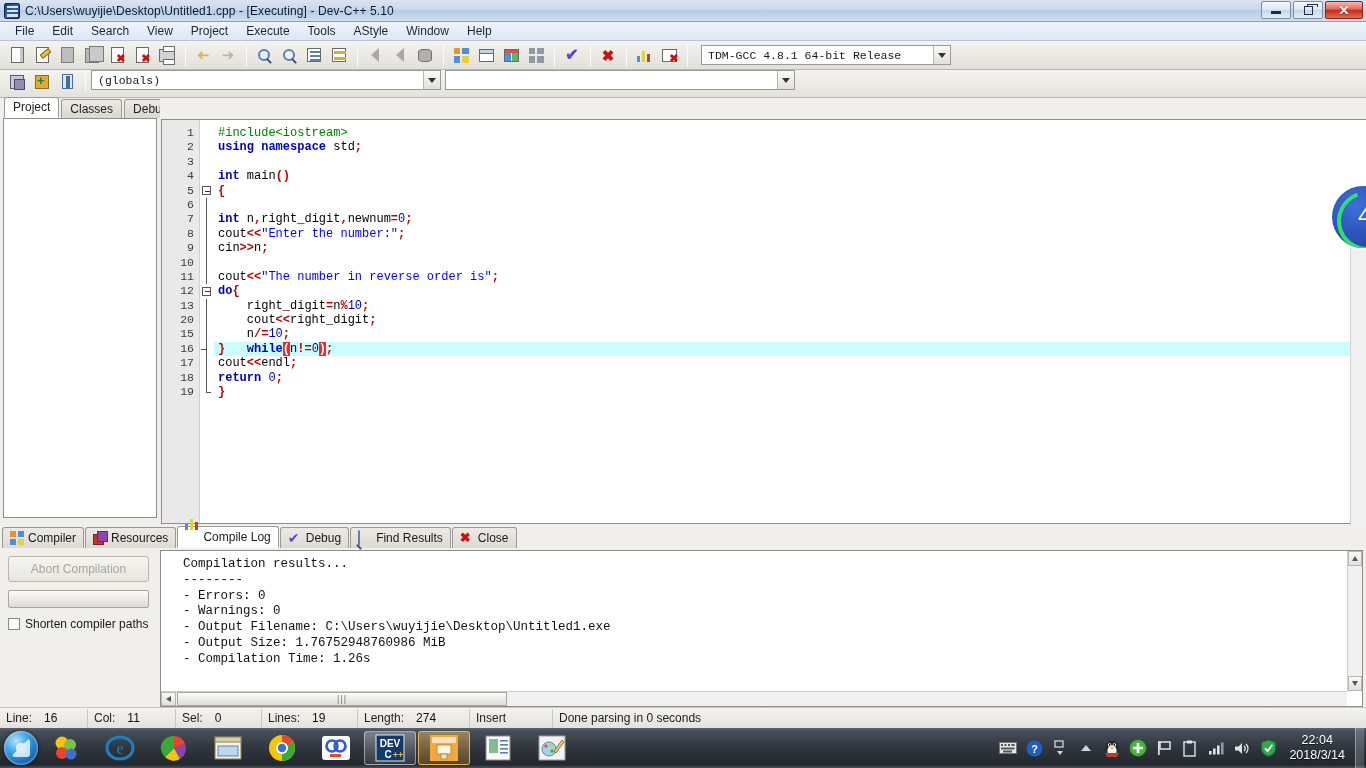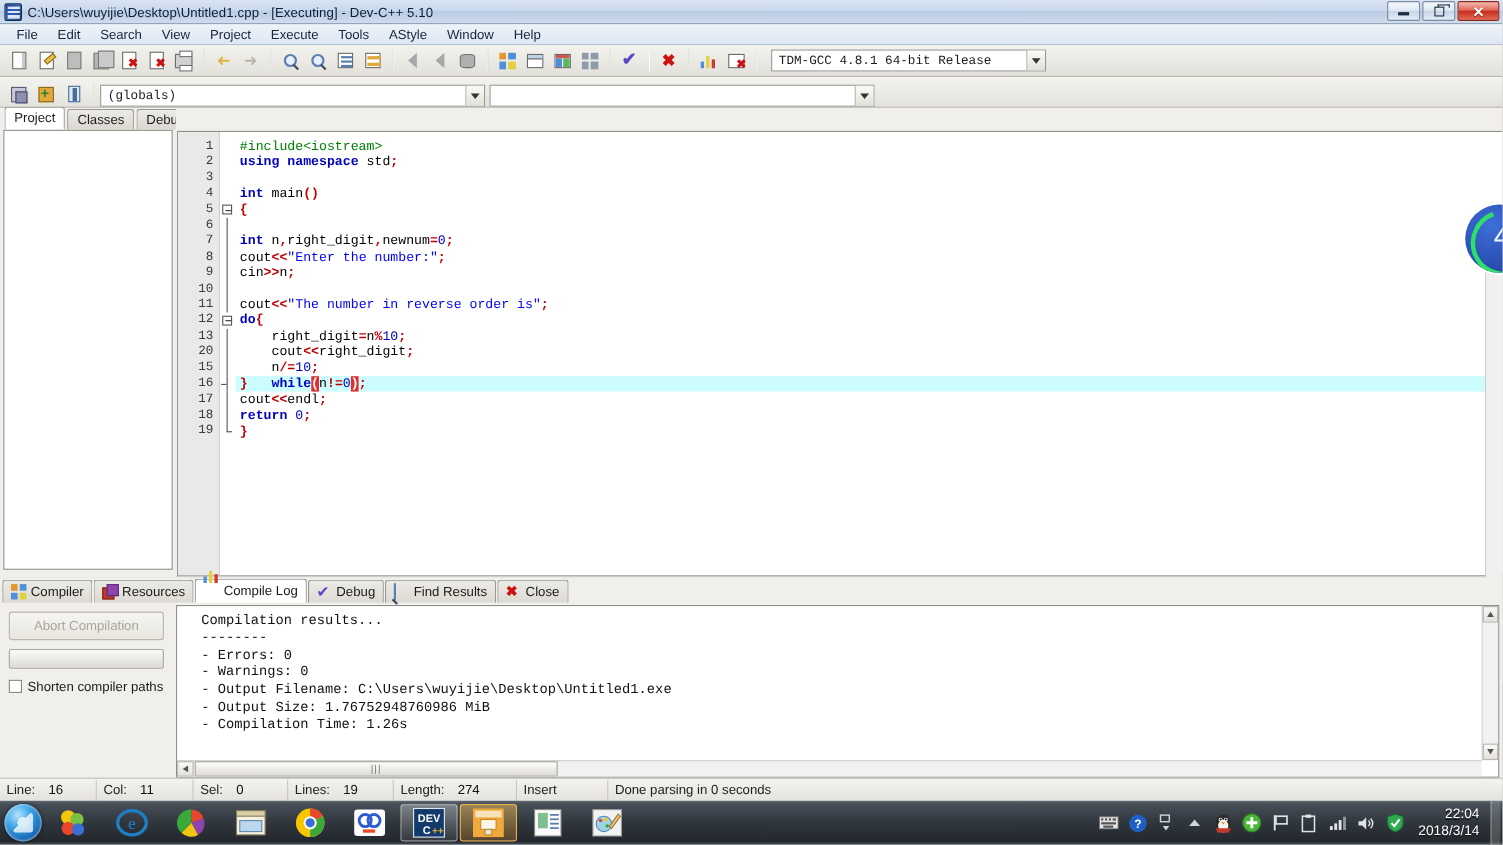--- a/index.html
+++ b/index.html
@@ -97,21 +97,21 @@
   .ic-bars { width:15px;height:13px;position:relative; }
   .ic-bars i{position:absolute;bottom:0;width:3px;}
   .ic-prof { width:15px;height:13px;position:relative;background:#fff;border:1px solid #6a6a6a;}
   .ic-prof::after{content:"✖";position:absolute;right:-3px;bottom:-4px;color:#cc1111;font-size:11px;font-weight:bold;}
 
   
   .toolbar2 {
     position:absolute; left:0; top:70px; width:1366px; height:28px;
     background: linear-gradient(to bottom,#f3f3ef,#e4e2dc);
     border-bottom:1px solid #b9b6ae;
-    display:flex; align-items:flex-end; padding-left:5px;
+    display:flex; align-items:flex-start; padding-left:5px;
   }
   .ic-cls { width:14px;height:14px;background:#c8c8d8;border:1px solid #5b5b7a;position:relative;}
   .ic-cls::before{content:"";position:absolute;left:3px;top:3px;width:9px;height:9px;background:#8f8fb0;border:1px solid #4a4a66;}
   .ic-book { width:14px;height:14px;background:#e0a93c;border:1px solid #8a6d1a;position:relative;}
   .ic-book::after{content:"+";position:absolute;left:1px;top:-3px;color:#2e7d32;font-weight:bold;font-size:13px;}
   .ic-blue { width:11px;height:15px;background:#dfe8f5;border:1px solid #4a6c9b;position:relative;}
   .ic-blue::after{content:"";position:absolute;left:3px;top:1px;width:4px;height:12px;background:#4a6c9b;}
 
   .combo {
     height:20px; border:1px solid #9a9a94; background:#fff;
@@ -313,21 +313,21 @@
     background: linear-gradient(to bottom, rgba(255,255,255,.30), rgba(255,255,255,.08));
     border:1px solid rgba(255,255,255,.45); border-radius:3px;
   }
   .tbar-item.active-orange {
     background: linear-gradient(to bottom, rgba(255,200,90,.45), rgba(240,150,40,.25));
     border:1px solid rgba(255,190,80,.85); border-radius:3px;
   }
   .tray { position:absolute; right:0; top:0; height:40px; display:flex; align-items:center; padding-right:2px; }
   .tray-ic { width:20px; height:20px; margin:0 3px; display:flex; align-items:center; justify-content:center; position:relative; }
   .clock {
-    color:#fff; font-size:12.5px; text-align:right; line-height:15px;
+    color:#fff; font-size:12.5px; text-align:center; line-height:15px;
     margin-left:8px; margin-right:10px; text-shadow:0 1px 1px rgba(0,0,0,.7);
   }
   .showdesk { width:9px; height:40px; background:rgba(255,255,255,.18); border-left:1px solid rgba(255,255,255,.35); }
 </style>
 </head>
 <body>
 
 <div id="app">
 
   <div class="titlebar">

